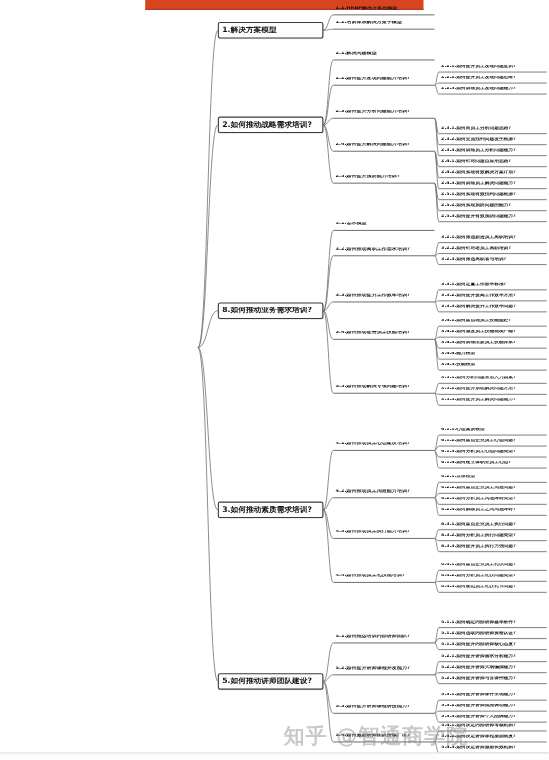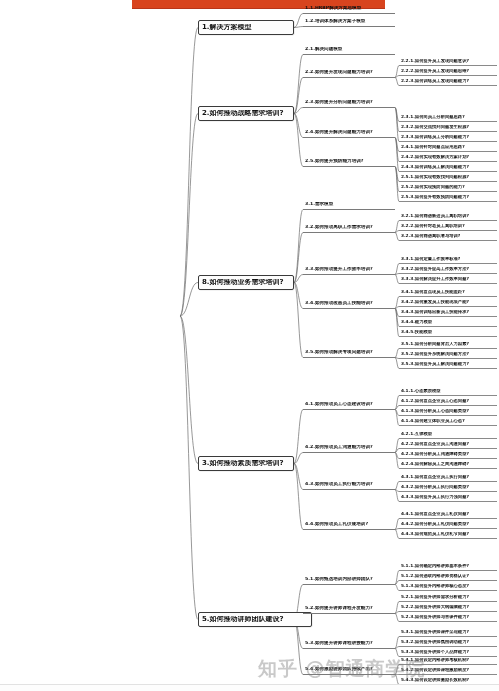--- a/index.html
+++ b/index.html
@@ -319,21 +319,21 @@
       </div>
       <div class="node l3" style="left: 399px; top: 510px; width: 98px;">
         <span style="overflow: hidden; text-overflow: clip; display: block; width: 100%;">4.4.1.如何盘点企业员工礼仪问题?</span>
       </div>
       <div class="node l3" style="left: 399px; top: 520px; width: 98px;">
         <span style="overflow: hidden; text-overflow: clip; display: block; width: 100%;">4.4.2.如何分析员工礼仪问题类型?</span>
       </div>
       <div class="node l3" style="left: 399px; top: 530px; width: 98px;">
         <span style="overflow: hidden; text-overflow: clip; display: block; width: 100%;">4.4.3.如何规范员工礼仪礼节问题?</span>
       </div>
-      <div class="node l1" style="left: 198px; top: 612px; width: 114px;">
+      <div class="node l1" style="left: 198px; top: 612px; width: 96px;">
         <span style="overflow: hidden; text-overflow: clip; display: block; width: 100%;">5.如何推动讲师团队建设?</span>
       </div>
       <div class="node l2" style="left: 303px; top: 575px; width: 92px;">
         <span style="overflow: hidden; text-overflow: clip; display: block; width: 100%;">5.1.如何甄选培训内部讲师团队?</span>
       </div>
       <div class="node l3" style="left: 399px; top: 562px; width: 98px;">
         <span style="overflow: hidden; text-overflow: clip; display: block; width: 100%;">5.1.1.如何确定内部讲师基本条件?</span>
       </div>
       <div class="node l3" style="left: 399px; top: 572px; width: 98px;">
         <span style="overflow: hidden; text-overflow: clip; display: block; width: 100%;">5.1.2.如何选取内部讲师资格认证?</span>

